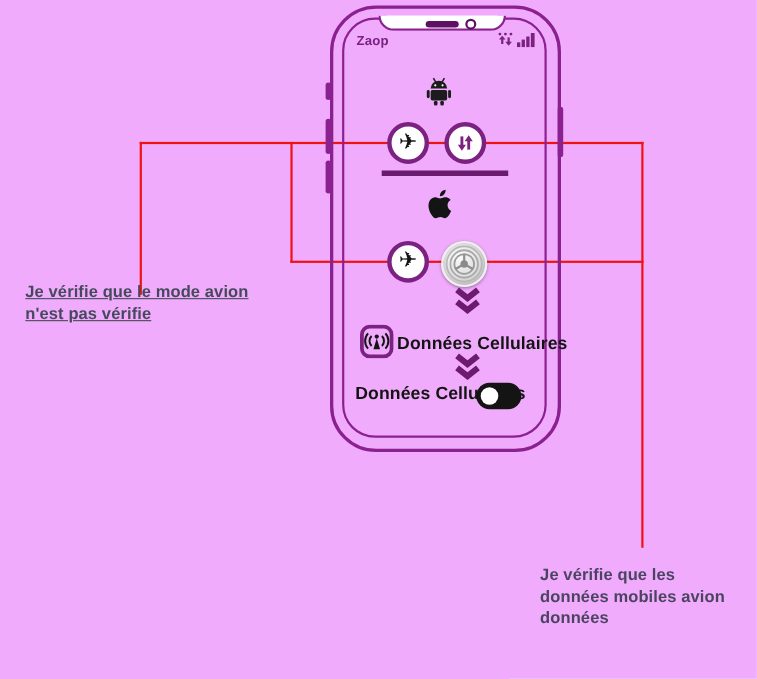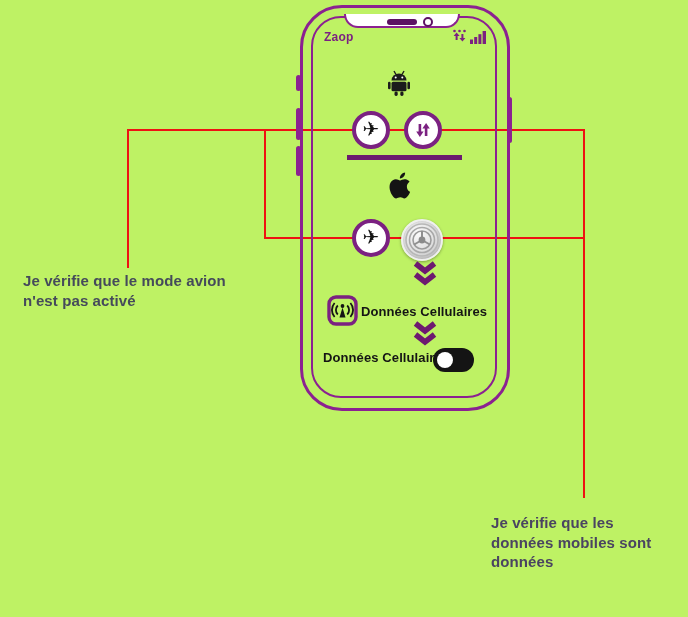--- a/index.html
+++ b/index.html
@@ -1,17 +1,17 @@
 <!DOCTYPE html>
 <html><head>
 <meta charset="utf-8">
 <style>
   html,body{margin:0;padding:0;}
   body{font-family:"Liberation Sans", sans-serif; background:#ffffff;}
-  .stage{position:relative;width:688px;height:617px;background:#bef264;overflow:hidden;}
+  .stage{position:relative;width:688px;height:617px;background:#f0abfc;overflow:hidden;}
   .abs{position:absolute;}
 
   
   .redline{position:absolute;background:#ee1212;z-index:1;}
   .rl-h1{left:127px;top:129px;width:458px;height:2px;}
   .rl-v1{left:127px;top:129px;width:2px;height:139px;}
   .rl-v2{left:264px;top:129px;width:2px;height:110px;}
   .rl-h2{left:264px;top:237px;width:321px;height:2px;}
   .rl-v3{left:583px;top:129px;width:2px;height:369px;}
 
@@ -48,30 +48,30 @@
         background:radial-gradient(circle at 38% 32%, #fbfbfb, #dedede 55%, #bcbcbc 90%);
         border:2px solid #efefef;
         box-shadow:0 1px 3px rgba(0,0,0,.35), inset 0 0 4px rgba(0,0,0,.18);
         display:flex;align-items:center;justify-content:center;z-index:3;}
 
   .chev{z-index:3;}
   .chev1{left:413px;top:261px;}
   .chev2{left:413px;top:321px;}
 
   .cell-icon{left:327px;top:295px;z-index:3;}
-  .cell-label{font-size:13px;font-weight:bold;color:#141414;z-index:3;letter-spacing:.1px;}
+  .cell-label{font-size:16px;font-weight:bold;color:#141414;z-index:3;letter-spacing:.1px;}
   .cell-label1{left:361px;top:304px;}
   .cell-label2{left:323px;top:350px;}
 
   .toggle{left:433px;top:348px;width:41px;height:24px;background:#141414;border-radius:13px;z-index:3;}
   .knob{position:absolute;left:4px;top:4px;width:16px;height:16px;background:#ffffff;border-radius:50%;}
 
   
   .anno{position:absolute;font-weight:bold;font-size:15px;line-height:19.5px;z-index:2;letter-spacing:.1px;}
-  .anno-left{left:23px;top:271px;color:#454a5b;}
+  .anno-left{left:23px;top:256px;color:#454a5b;text-decoration:underline;}
   .anno-right{left:491px;top:513px;color:#4a4461;}
 </style>
 </head>
 <body>
 
 <div class="stage">
 
   <div class="redline rl-h1"></div>
   <div class="redline rl-v1"></div>
   <div class="redline rl-v2"></div>
@@ -209,21 +209,21 @@
     </svg>
   </div>
 
   <div class="abs cell-label cell-label2">Données Cellulaires</div>
   <div class="abs toggle">
     <div class="knob"></div>
   </div>
 
   <div class="anno anno-left">
     <div>Je vérifie que le mode avion</div>
-    <div>n'est pas activé</div>
+    <div>n'est pas vérifie</div>
   </div>
   <div class="anno anno-right">
     <div>Je vérifie que les</div>
-    <div>données mobiles sont</div>
+    <div>données mobiles avion</div>
     <div>données</div>
   </div>
 
 </div>
 
 </body></html>

